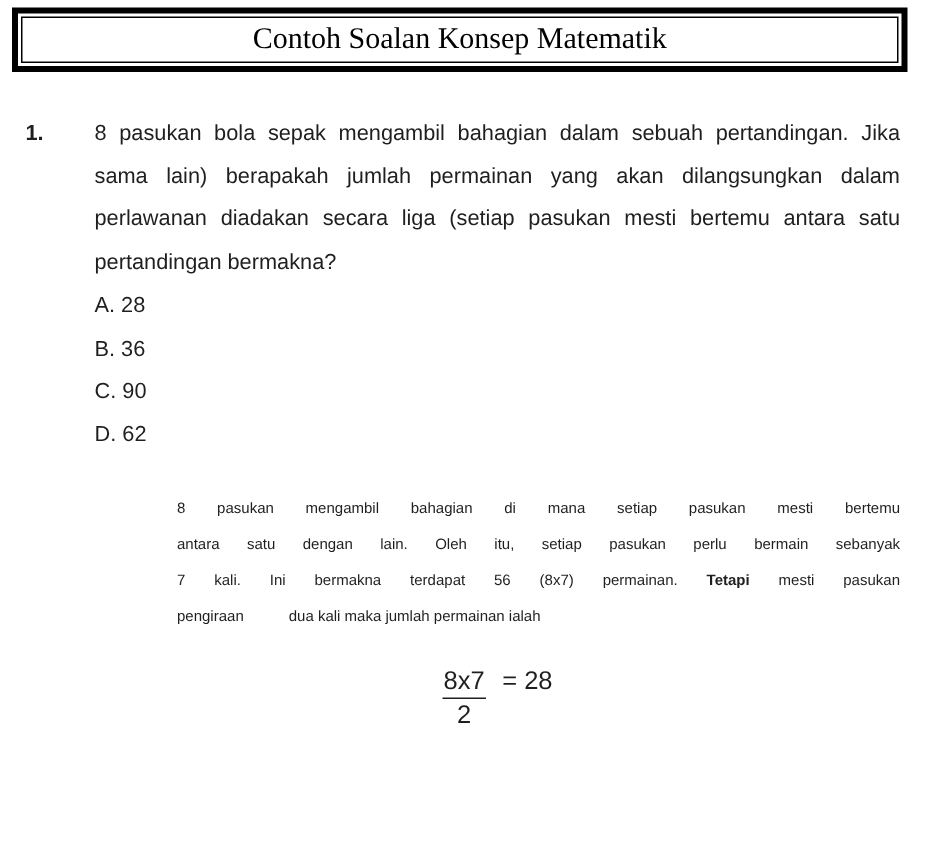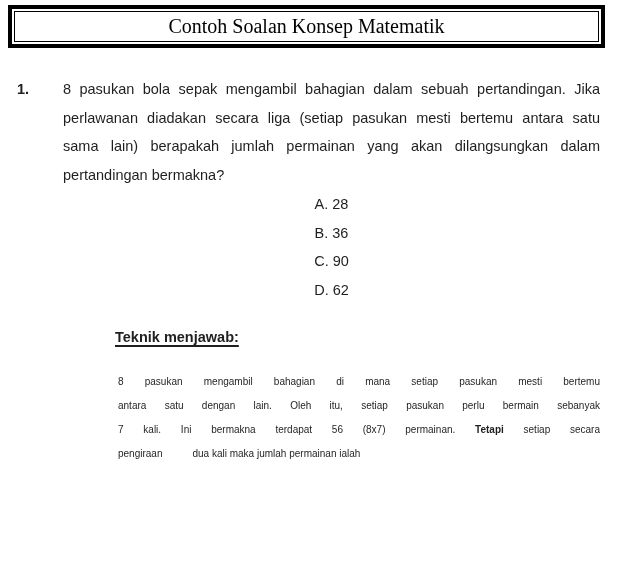--- a/index.html
+++ b/index.html
@@ -49,21 +49,21 @@
     font-size: 14.5px;
     line-height: 28.7px;
   }
   .jline {
     text-align: justify;
     text-align-last: justify;
     white-space: nowrap;
   }
   .line { text-align: left; }
   
-  .option { line-height: 28.7px; text-align: center; }
+  .option { line-height: 28.7px; }
   .answer {
     font-weight: bold;
     line-height: 20px;
     margin-top: 1px;
   }
   
   .sol-heading {
     margin: 22px 0 0 52px;
     font-weight: bold;
     line-height: 20px;
@@ -117,39 +117,38 @@
     <div class="title-inner">Contoh Soalan Konsep Matematik</div>
   </div>
 
   <div class="q-row">
     <div class="q-num">1.</div>
 
     <div class="q-col">
 
       <div>
         <div class="jline">8 pasukan bola sepak mengambil bahagian dalam sebuah pertandingan. Jika</div>
+        <div class="jline">sama lain) berapakah jumlah permainan yang akan dilangsungkan dalam</div>
         <div class="jline">perlawanan diadakan secara liga (setiap pasukan mesti bertemu antara satu</div>
-        <div class="jline">sama lain) berapakah jumlah permainan yang akan dilangsungkan dalam</div>
         <div class="line">pertandingan bermakna?</div>
       </div>
 
       <div>
         <div class="option line">A. 28</div>
         <div class="option line">B. 36</div>
         <div class="option line">C. 90</div>
         <div class="option line">D. 62</div>
       </div>
 
 
-      <div class="sol-heading">Teknik menjawab:</div>
 
       <div class="sol-text">
         <div class="jline">8 pasukan mengambil bahagian di mana setiap pasukan mesti bertemu</div>
         <div class="jline">antara satu dengan lain. Oleh itu, setiap pasukan perlu bermain sebanyak</div>
-        <div class="jline"><span>7 kali. Ini bermakna terdapat 56 (8x7) permainan. </span><span class="bold">Tetapi</span><span> setiap secara</span></div>
+        <div class="jline"><span>7 kali. Ini bermakna terdapat 56 (8x7) permainan. </span><span class="bold">Tetapi</span><span> mesti pasukan</span></div>
         <div class="line"><span>pengiraan</span><span class="gap"></span><span>dua kali maka jumlah permainan ialah</span></div>
       </div>
 
       <div class="formula">
         <span class="frac">
           <span class="frac-num">8x7</span>
           <span class="frac-den">2</span>
         </span>
         <span class="frac-result">= 28</span>
       </div>

